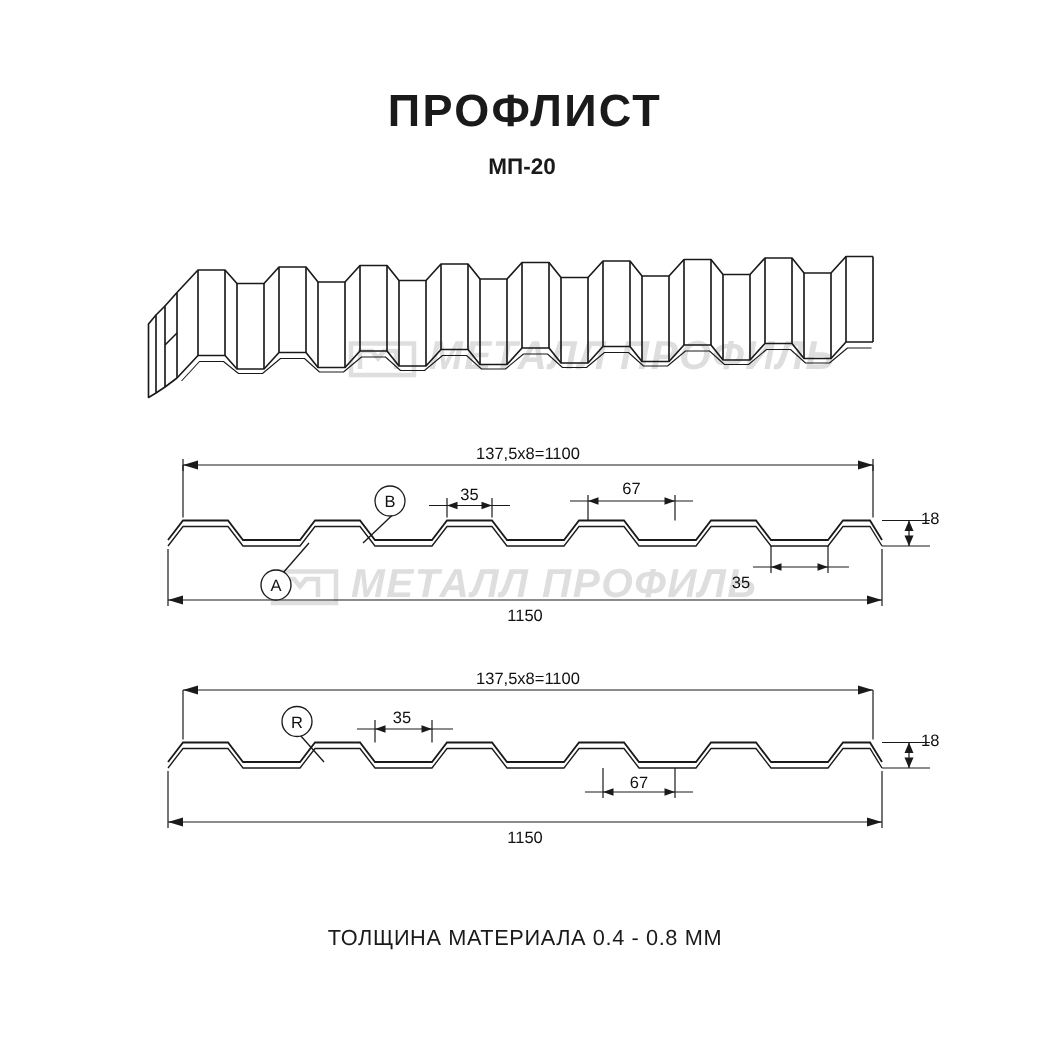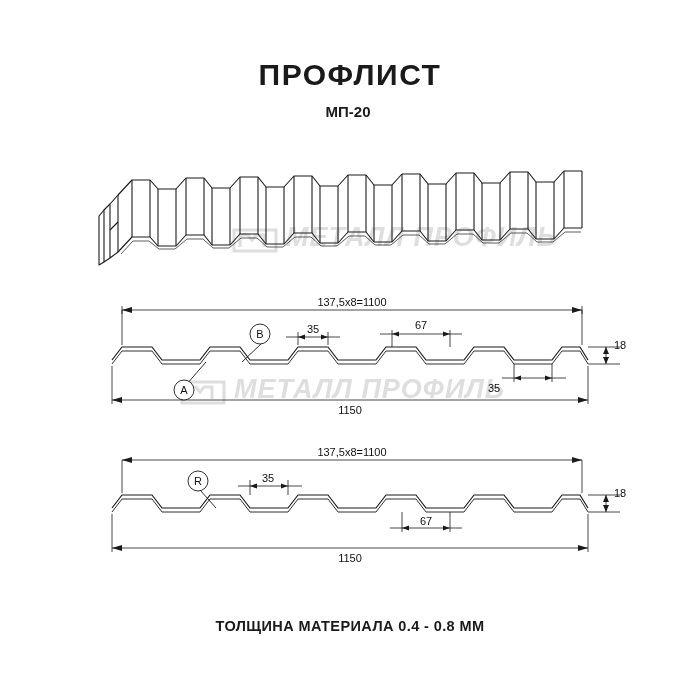--- a/index.html
+++ b/index.html
@@ -42,21 +42,21 @@
     font-weight: bold;
     color: #1a1a1a;
   }
   .footer-note {
     position: absolute;
     left: 0;
     top: 618px;
     width: 700px;
     text-align: center;
     font-size: 14.5px;
-    font-weight: bold;
+    font-weight: normal;
     letter-spacing: 0.4px;
     color: #1a1a1a;
   }
   .drawing {
     position: absolute;
     left: 0;
     top: 0;
   }
   .wm {
     position: absolute;

